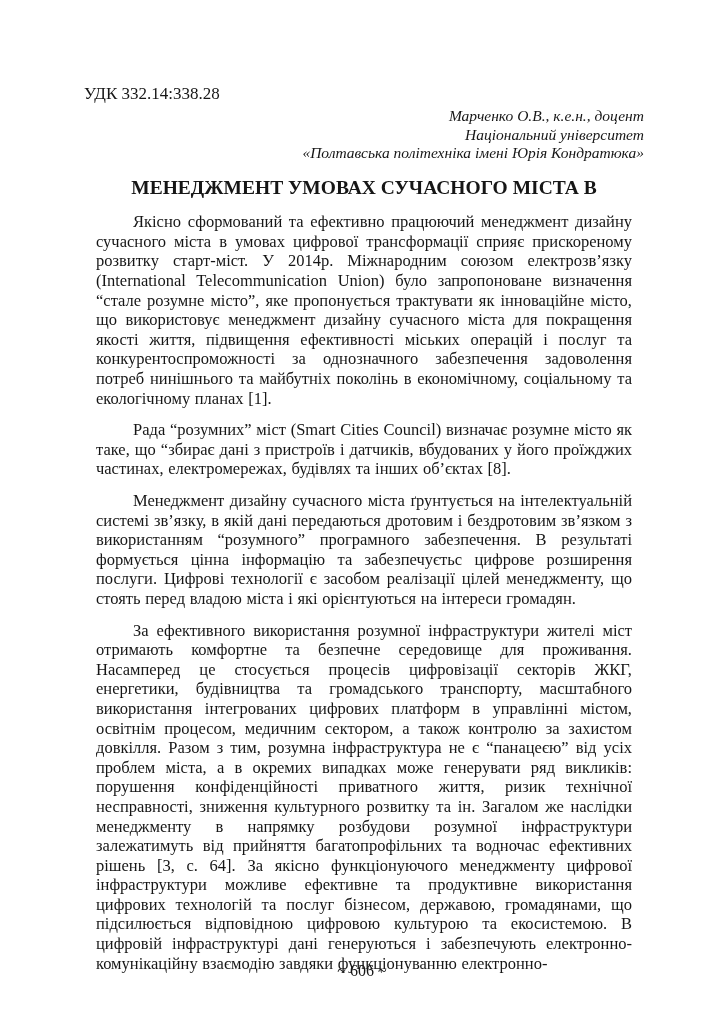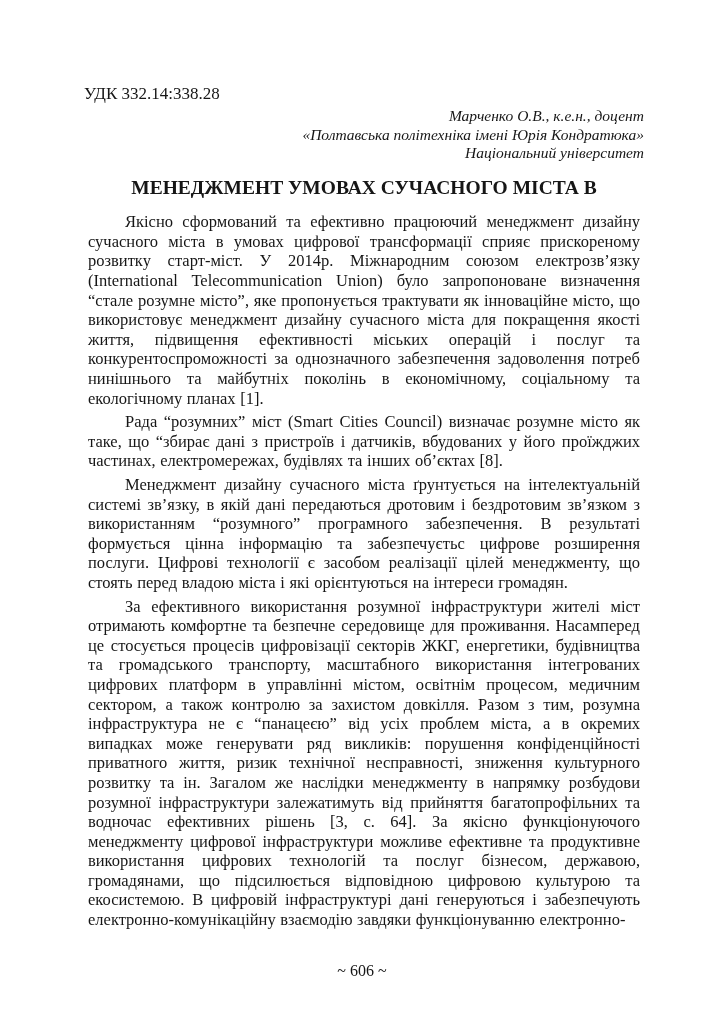--- a/index.html
+++ b/index.html
@@ -37,21 +37,21 @@
     line-height: 18.6px;
   }
   .title {
     margin: 13px 0 13px 0;
     text-align: center;
     font-weight: bold;
     font-size: 19.5px;
     line-height: 23.5px;
   }
   .body-par {
-    margin: 4px;
+    margin: 12px;
     text-align: justify;
     text-indent: 37px;
     font-size: 16.5px;
     line-height: 19.6px;
     word-spacing: 0.5px;
   }
   .page-number {
     position: absolute;
     left: 0;
     right: 0;
@@ -65,22 +65,22 @@
 </head>
 <body>
 
 <div class="page">
   <div class="content">
 
     <div class="udc">УДК 332.14:338.28</div>
 
     <div class="authors">
       <div>Марченко О.В., к.е.н., доцент</div>
+      <div>Національний університет</div>
       <div>«Полтавська політехніка імені Юрія Кондратюка»</div>
-      <div>Національний університет</div>
     </div>
 
     <h1 class="title"><span>МЕНЕДЖМЕНТ УМОВАХ СУЧАСНОГО МІСТА В</span><br></h1>
 
     <p class="body-par">Якісно сформований та ефективно працюючий менеджмент дизайну сучасного міста в умовах цифрової трансформації сприяє прискореному розвитку старт-міст. У 2014р. Міжнародним союзом електрозв’язку (International Telecommunication Union) було запропоноване визначення “стале розумне місто”, яке пропонується трактувати як інноваційне місто, що використовує менеджмент дизайну сучасного міста для покращення якості життя, підвищення ефективності міських операцій і послуг та конкурентоспроможності за однозначного забезпечення задоволення потреб нинішнього та майбутніх поколінь в економічному, соціальному та екологічному планах [1].</p>
 
     <p class="body-par">Рада “розумних” міст (Smart Cities Council) визначає розумне місто як таке, що “збирає дані з пристроїв і датчиків, вбудованих у його проїжджих частинах, електромережах, будівлях та інших об’єктах [8].</p>
 
     <p class="body-par">Менеджмент дизайну сучасного міста ґрунтується на інтелектуальній системі зв’язку, в якій дані передаються дротовим і бездротовим зв’язком з використанням “розумного” програмного забезпечення. В результаті формується цінна інформацію та забезпечуєтьс цифрове розширення послуги. Цифрові технології є засобом реалізації цілей менеджменту, що стоять перед владою міста і які орієнтуються на інтереси громадян.</p>
 

